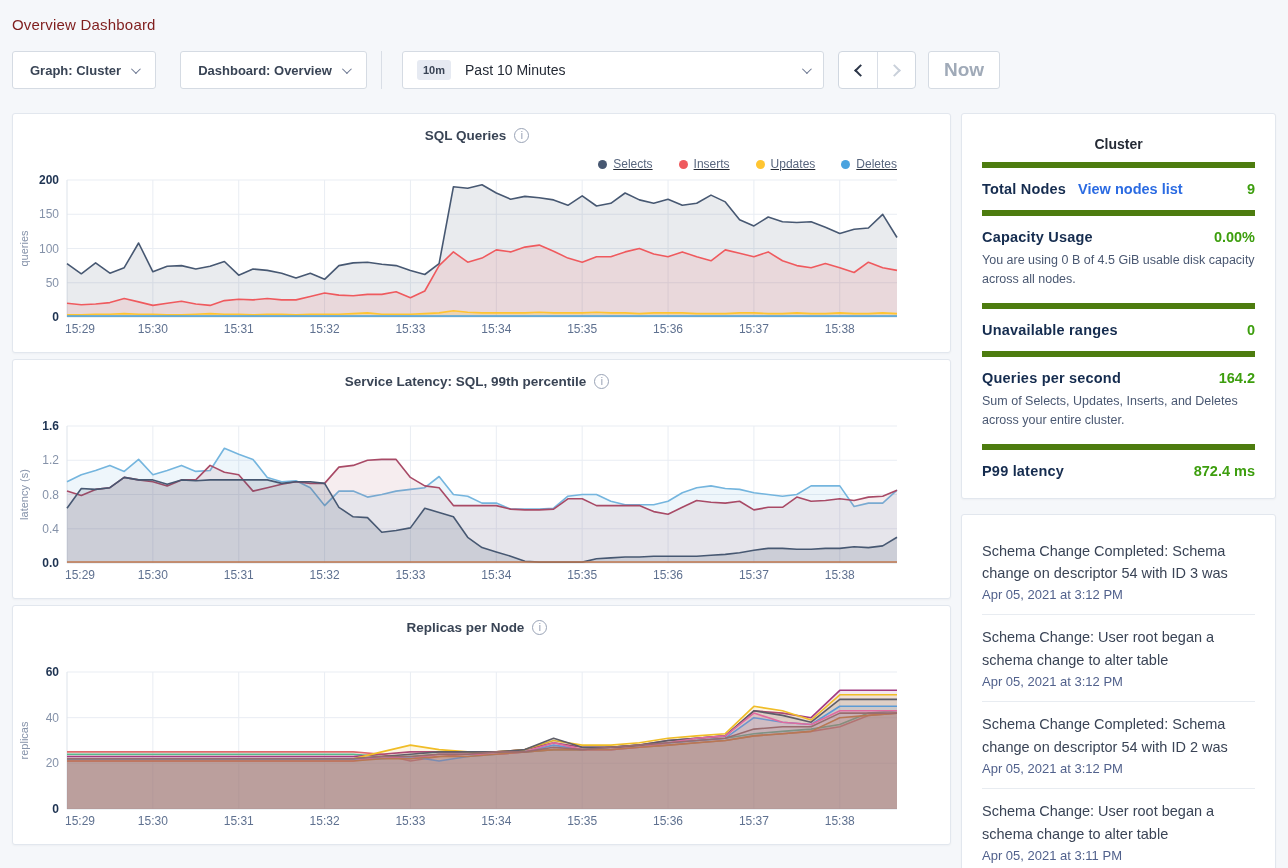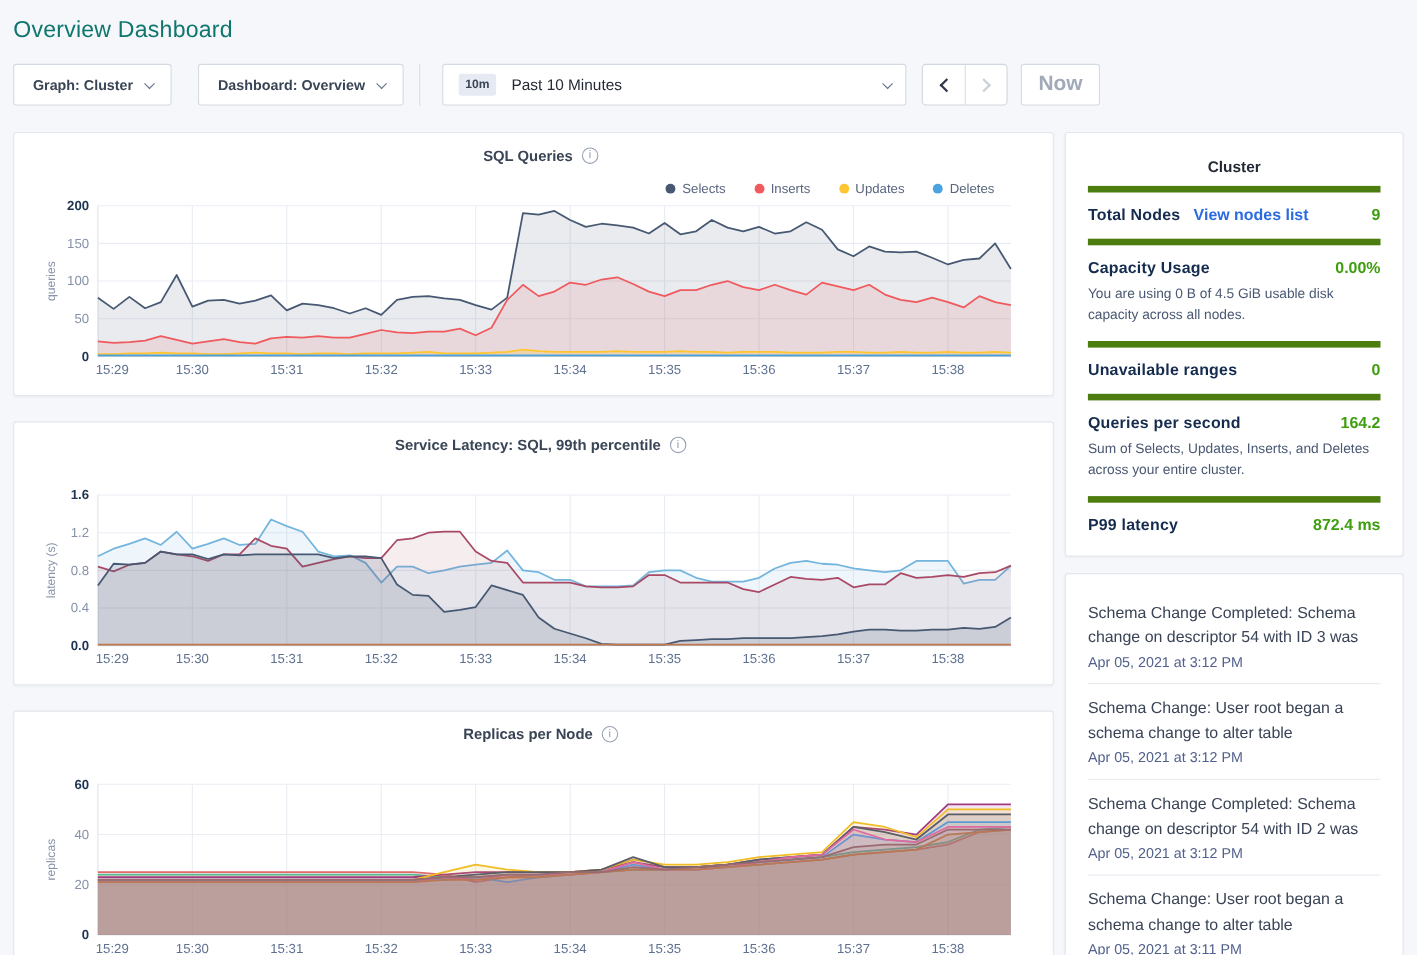--- a/index.html
+++ b/index.html
@@ -1,19 +1,19 @@
 <!DOCTYPE html>
 <html><head>
 <meta charset="utf-8">
 <style>
   * { margin:0; padding:0; box-sizing:border-box; }
   html,body { width:1288px; height:868px; overflow:hidden; background:#f5f7fa;
     font-family:"Liberation Sans", sans-serif; color:#242a35; }
   .page { padding:12px 12px 0 12px; }
-  .page-title { font-size:21px; color:#0f766e; font-weight:400; letter-spacing:.2px; margin:4px 0 18px 0; }
+  .page-title { font-size:15px; color:#7f1d1d; font-weight:400; letter-spacing:.2px; margin:4px 0 18px 0; }
 
   
   .controls { display:flex; align-items:center; height:38px; margin-bottom:24px; }
   .btn { background:#fff; border:1px solid #d5dbe3; border-radius:3px; height:38px;
     display:flex; align-items:center; cursor:pointer; }
   .dropdown { padding:0 14px; font-size:13px; font-weight:700; color:#394455; }
   .dd-graph { width:144px; justify-content:center; }
   .dd-dash  { width:187px; justify-content:center; margin-left:24px; }
   .chev { display:inline-block; width:7px; height:7px; border-right:1.8px solid #6b7690;
     border-bottom:1.8px solid #6b7690; transform:rotate(45deg) translateY(-2px); margin-left:10px; }
@@ -30,21 +30,21 @@
   .arr-right { border-right:2.6px solid #c9d0da; border-top:2.6px solid #c9d0da; transform:rotate(45deg); margin-right:4px;}
   .now-btn { margin-left:12px; padding:0 15px; font-size:19px; font-weight:700; color:#a0aab8; cursor:default; }
 
   
   .main { display:flex; align-items:flex-start; }
   .charts-col { width:946px; }
   .side-col { width:318px; margin-left:10px; }
   .panel { background:#fff; border:1px solid #e2e7ee; border-radius:3px; box-shadow:0 1px 2px rgba(40,50,70,.04); }
 
   
-  .chart-panel { height:240px; margin-bottom:23px; padding:12px 14px 0 27px; }
+  .chart-panel { height:240px; margin-bottom:6px; padding:12px 14px 0 5px;text-decoration:underline; }
   .chart-title-row { text-align:center; height:18px; }
   .chart-title { font-size:13.5px; font-weight:700; color:#394455; display:inline-flex; align-items:center; }
   .info-icon { display:inline-block; width:15px; height:15px; border:1px solid #99a3b6; border-radius:50%;
     color:#8d97ad; font-size:10px; line-height:14px; text-align:center; font-style:normal; margin-left:8px; font-weight:400; }
   .legend-row { height:16px; margin-top:12px; display:flex; justify-content:flex-end; padding-right:39px; }
   .legend-item { display:flex; align-items:center; margin-left:26px; cursor:pointer;justify-content:flex-end; }
   .legend-dot { width:9px; height:9px; border-radius:50%; margin-right:6px; }
   .legend-label { font-size:12px; color:#58667e; }
   .chart-svg { display:block; margin-top:2px; }
 

